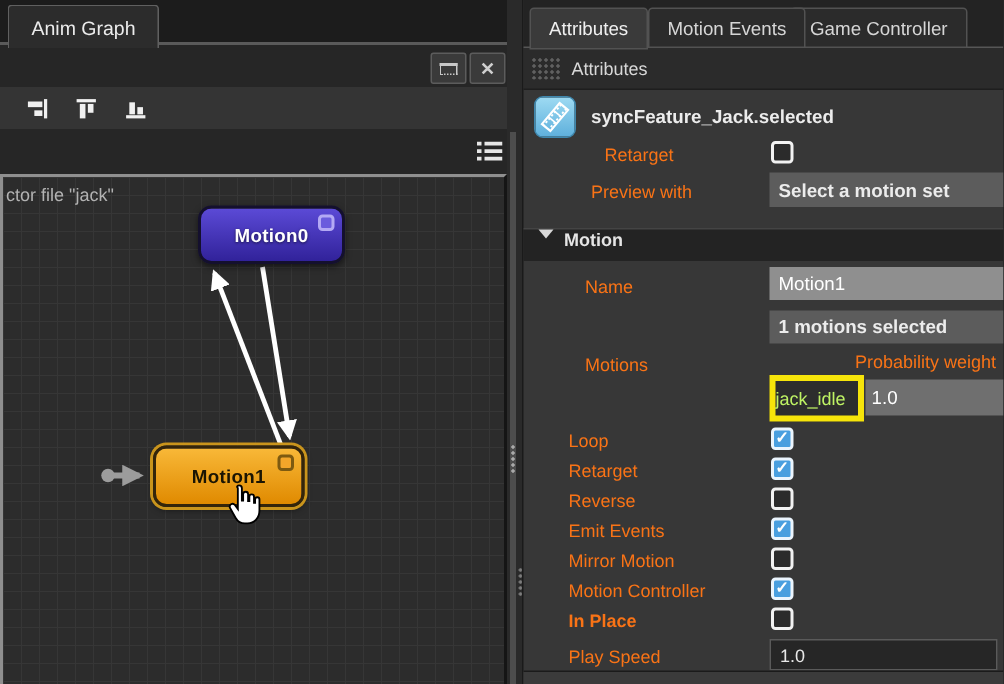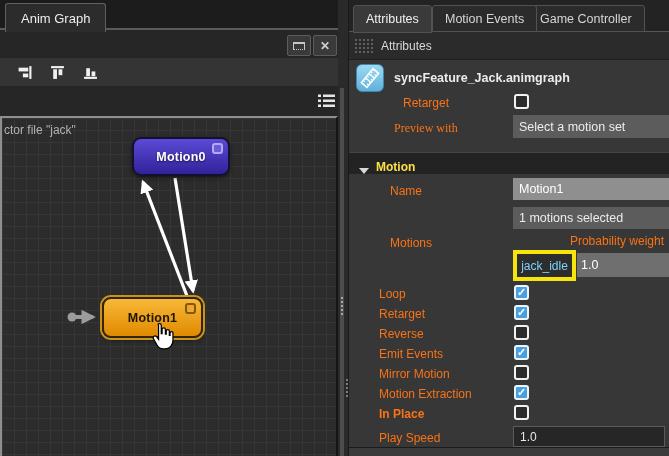--- a/index.html
+++ b/index.html
@@ -102,33 +102,33 @@
     background:linear-gradient(180deg,#9ddaf2,#5fb0dc); border:1px solid #3f87ad;
     display:flex; align-items:center; justify-content:center; }
   .file-title { left:45px; top:11px; font-weight:bold; color:#ececec; font-size:12.5px; }
 
   .checkbox { width:15px; height:15px; border:2px solid #f2f2f2; border-radius:3px;
     background:#2b2b2b; display:flex; align-items:center; justify-content:center; }
   .checkbox.checked { background:var(--checkbox-checked,#4a9fdf); border-color:#ecf5fd; }
   .checkbox.checked::after { content:"\2713"; color:#ffffff; font-size:11px; font-weight:bold; line-height:11px; }
 
   .field { background:#8f8f8f; color:#ffffff; display:flex; align-items:center; padding:0 6px; font-size:12.5px; }
-  .btn-field { background:#5c5c5c; color:#ececec; display:flex; align-items:center; padding:0 6px; font-size:12.5px; }
+  .btn-field { background:#5c5c5c; color:#ececec; display:flex; align-items:center; padding:0 6px; font-size:12.5px;font-weight:bold; }
   .weight-field { background:#6f6f6f; color:#ffffff; display:flex; align-items:center; padding:0 4px; font-size:12.5px; }
   .input-dark { background:#262626; border:1px solid #5a5a5a; color:#e8e8e8;
     display:flex; align-items:center; padding:0 6px; font-size:12px; }
 
   .section-hdr { left:0; top:92px; width:321px; height:22px; background:#232323;
-    border-top:1px solid #444; display:flex; align-items:flex-end; gap:7px;
-    padding-left:10px; font-weight:bold; color:#fde047; }
+    border-top:1px solid #444; display:flex; align-items:flex-start; gap:7px;
+    padding-left:10px; font-weight:bold; color:#e5e5e5; }
   .tri { width:0; height:0; border-left:5px solid transparent; border-right:5px solid transparent;
     border-top:6px solid #d8d8d8; }
 
-  .hl-box { border:4px solid var(--highlight-box,#f6e40a); background:#2d2d2d; color:#7dd3fc;
-    display:flex; align-items:center; justify-content:center; font-size:12px; }
+  .hl-box { border:4px solid var(--highlight-box,#f6e40a); background:#2d2d2d; color:#bef264;
+    display:flex; align-items:center; justify-content:flex-start; font-size:12px; }
 
   .bottom-strip { position:absolute; left:0; top:447px; width:321px; height:9px;
     background:#3b3b3b; border-top:1px solid #1b1b1b; }
 </style>
 </head>
 <body>
 
 <div class="app">
 
   <div class="left">
@@ -261,26 +261,26 @@
 
       <div class="abs file-icon">
         <svg width="22" height="22" viewBox="0 0 24 24" style="transform:rotate(40deg)">
           <rect x="8" y="2" width="8" height="20" fill="none" stroke="#ffffff" stroke-width="1.6"></rect>
           <line x1="9.6" y1="2" x2="9.6" y2="22" stroke="#ffffff" stroke-width="1.4" stroke-dasharray="1.6 1.6"></line>
           <line x1="14.4" y1="2" x2="14.4" y2="22" stroke="#ffffff" stroke-width="1.4" stroke-dasharray="1.6 1.6"></line>
           <line x1="8" y1="9" x2="16" y2="9" stroke="#ffffff" stroke-width="1.2"></line>
           <line x1="8" y1="15" x2="16" y2="15" stroke="#ffffff" stroke-width="1.2"></line>
         </svg>
       </div>
-      <div class="abs file-title">syncFeature_Jack.animgraph</div>
+      <div class="abs file-title">syncFeature_Jack.selected</div>
 
       <div class="abs lbl" style="left:54px; top:36px;">Retarget</div>
       <div class="abs checkbox" style="left:165px; top:34px;"></div>
 
-      <div class="abs lbl" style="left:45px; top:61px;font-family:Liberation Serif, serif;">Preview with</div>
+      <div class="abs lbl" style="left:45px; top:61px;">Preview with</div>
       <div class="abs btn-field" style="left:164px; top:55px; width:157px; height:23px;">
         <span>Select a motion set</span>
       </div>
 
       <div class="abs section-hdr">
         <span class="tri"></span>
         <span>Motion</span>
       </div>
 
       <div class="abs lbl" style="left:41px; top:124px;">Name</div>
@@ -310,21 +310,21 @@
 
       <div class="abs lbl" style="left:30px; top:267px;">Reverse</div>
       <div class="abs checkbox" style="left:165px; top:265px;"></div>
 
       <div class="abs lbl" style="left:30px; top:287px;">Emit Events</div>
       <div class="abs checkbox checked" style="left:165px; top:285px;"></div>
 
       <div class="abs lbl" style="left:30px; top:307px;">Mirror Motion</div>
       <div class="abs checkbox" style="left:165px; top:305px;"></div>
 
-      <div class="abs lbl" style="left:30px; top:327px;">Motion Extraction</div>
+      <div class="abs lbl" style="left:30px; top:327px;">Motion Controller</div>
       <div class="abs checkbox checked" style="left:165px; top:325px;"></div>
 
       <div class="abs lbl" style="left:30px; top:347px;font-weight:bold;">In Place</div>
       <div class="abs checkbox" style="left:165px; top:345px;"></div>
 
       <div class="abs lbl" style="left:30px; top:371px;">Play Speed</div>
       <div class="abs input-dark" style="left:164px; top:366px; width:152px; height:21px;">
         <span>1.0</span>
       </div>
     </div>

